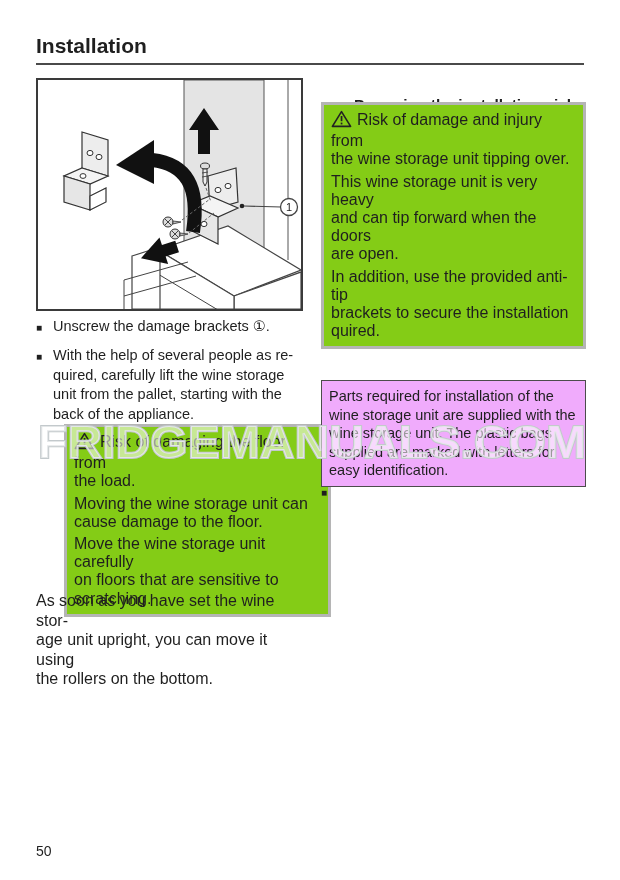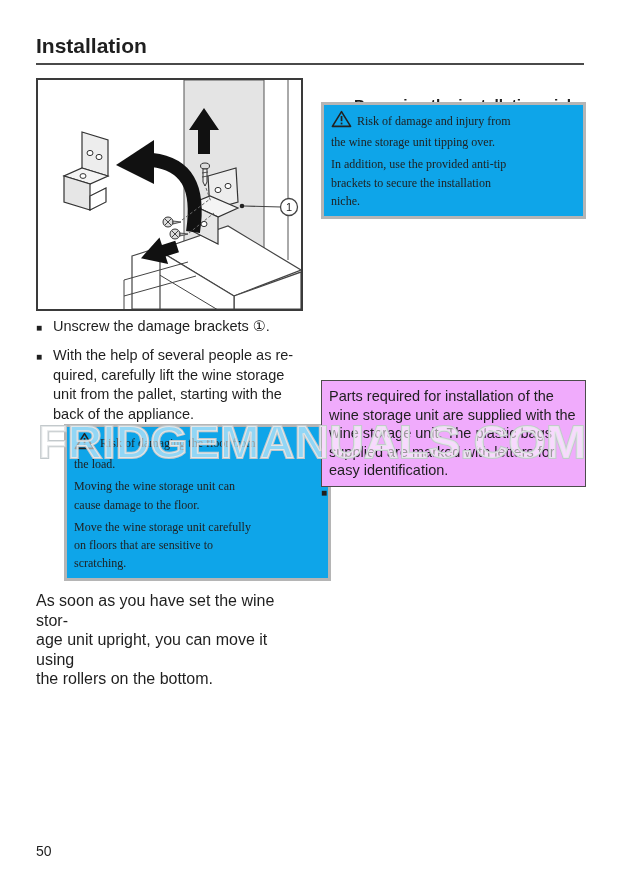--- a/index.html
+++ b/index.html
@@ -14,22 +14,22 @@
   .col-right{position:absolute;left:321px;top:78px;width:265px;}
   .abs{position:absolute;left:0;width:100%;box-sizing:border-box;}
 
   .figure{top:0;height:233px;border:2px solid #3a3a3a;background:#fff;}
   .figure svg{display:block;}
 
   .bullet-row{display:flex;font-size:14.5px;line-height:19.5px;}
   .bullet-marker{width:17px;flex:none;font-size:10px;line-height:19.5px;padding-top:1px;}
   .prewrap{white-space:pre-line;}
 
-  .warning-box{border:3px solid #b5b5b5;background:#0ea5e9;padding:5px 7px 6px 7px;
-    font-size:12px;line-height:18.2px;font-family:Liberation Serif, serif;}
+  .warning-box{border:3px solid #b5b5b5;background:#84cc16;padding:5px 7px 6px 7px;
+    font-size:16px;line-height:18.2px;}
   .warn-para{margin:4px 0 0 0;}
   .warning-icon{display:inline-block;vertical-align:-3px;margin-right:5px;}
 
   .note-box{border:1.5px solid #4c4c4c;background:#f0abfc;padding:6px 7px;
     font-size:14.5px;line-height:18.6px;}
 
   .para{font-size:16px;line-height:19.5px;}
   .col-heading{font-size:15.5px;font-weight:bold;margin:16px;text-align:center;}
 
   .watermark{position:absolute;left:30px;top:412px;pointer-events:none;}
@@ -161,23 +161,26 @@
 
     <div class="abs warning-box" style="top:24px;">
       <span class="warning-icon">
         <svg width="21" height="18" viewBox="0 0 21 18">
           <path d="M10.5,1.6 L19.6,16.4 L1.4,16.4 Z" fill="none" stroke="#222" stroke-width="1.6" stroke-linejoin="round"></path>
           <rect x="9.7" y="6" width="1.7" height="5.2" fill="#222"></rect>
           <rect x="9.7" y="12.6" width="1.7" height="1.8" fill="#222"></rect>
         </svg>
       </span><span class="prewrap">Risk of damage and injury from
 the wine storage unit tipping over.</span>
+      <p class="warn-para prewrap">This wine storage unit is very heavy
+and can tip forward when the doors
+are open.</p>
       <p class="warn-para prewrap">In addition, use the provided anti-tip
 brackets to secure the installation
-niche.</p>
+quired.</p>
     </div>
 
     <div class="abs note-box prewrap" style="top:302px;">Parts required for installation of the
 wine storage unit are supplied with the
 wine storage unit. The plastic bags
 supplied are marked with letters for
 easy identification.</div>
 
     <div class="abs bullet-row" style="top:404px;">
       <span class="bullet-marker">■</span>

